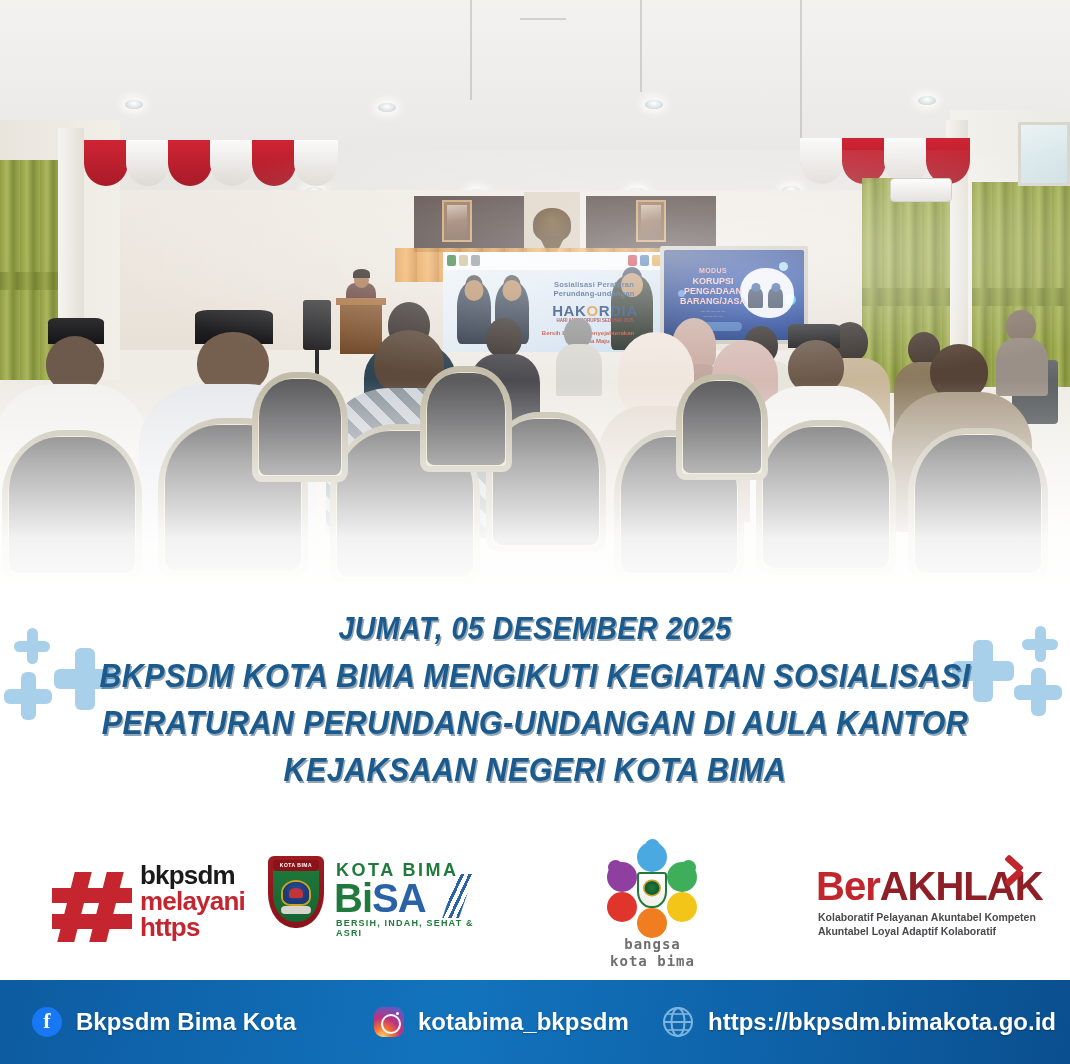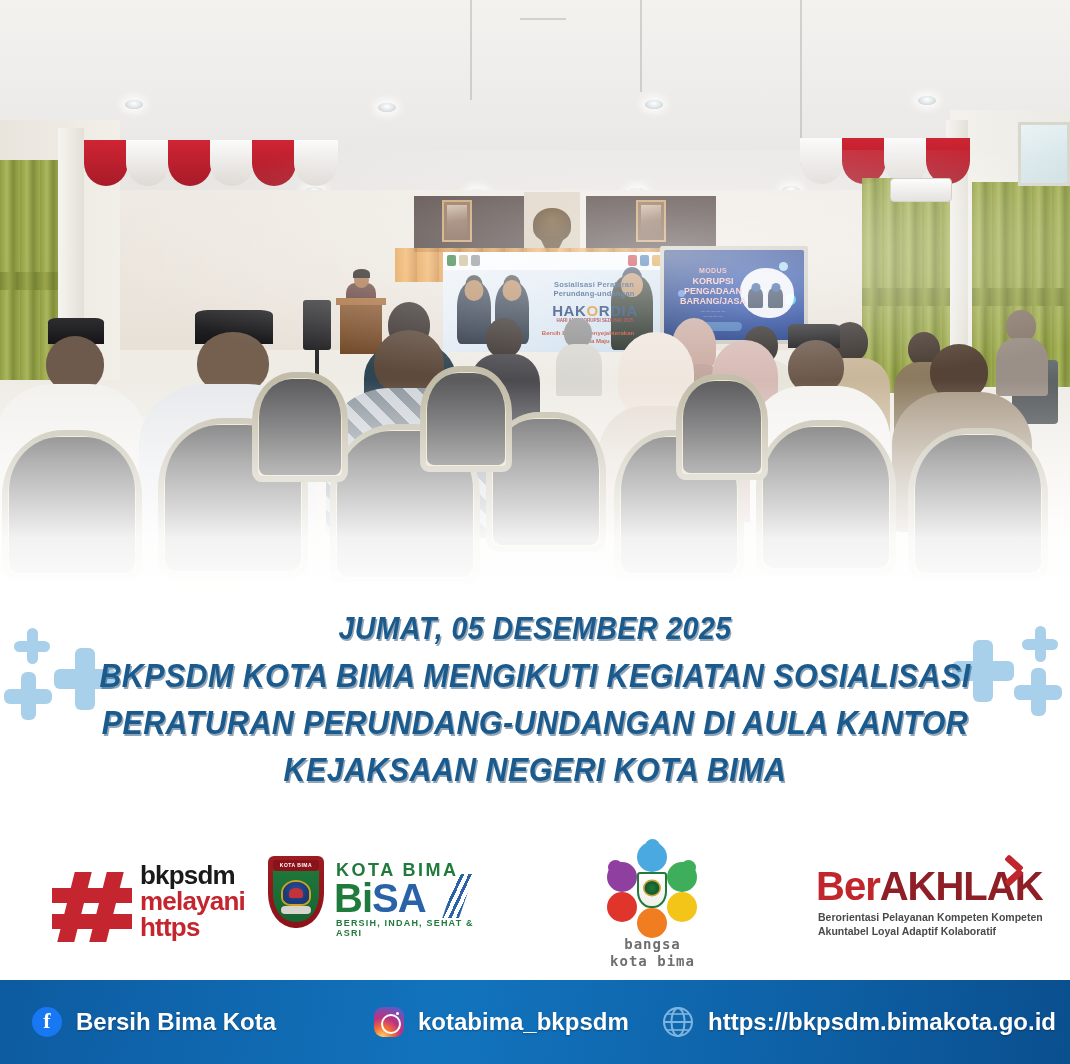--- a/index.html
+++ b/index.html
@@ -715,31 +715,31 @@
     </div>
   </div>
 
   <div class="logo" style="left:808px;top:10px;width:240px;height:100px;">
     <div class="ber-main"><span class="ber-red">Ber</span><span class="ber-dark">AKHLAK</span></div>
     <div class="ber-arrow">
       <i style="left:0;top:4px;transform:rotate(42deg);"></i>
       <i style="left:0;top:18px;transform:rotate(-42deg);"></i>
     </div>
     <div class="ber-sub">
-      <div>Berorientasi Pelayanan Kompeten Kompeten</div>
+      <div>Kolaboratif Pelayanan Akuntabel Kompeten</div>
       <div>Akuntabel Loyal Adaptif Kolaboratif</div>
     </div>
   </div>
 </div>
 
 <div class="footer">
 
   <div class="fitem" style="left:32px;">
     <div class="fb-icon"></div>
-    <div class="flabel">Bersih Bima Kota</div>
+    <div class="flabel">Bkpsdm Bima Kota</div>
   </div>
 
   <div class="fitem" style="left:662px;">
     <div class="globe-icon">
       <svg viewBox="0 0 32 32" width="32" height="32" aria-hidden="true">
         <circle cx="16" cy="16" r="14" fill="none" stroke="#7fb4de" stroke-width="2"></circle>
         <ellipse cx="16" cy="16" rx="6.5" ry="14" fill="none" stroke="#7fb4de" stroke-width="2"></ellipse>
         <line x1="2" y1="16" x2="30" y2="16" stroke="#7fb4de" stroke-width="2"></line>
         <line x1="4.6" y1="8" x2="27.4" y2="8" stroke="#7fb4de" stroke-width="1.6"></line>
         <line x1="4.6" y1="24" x2="27.4" y2="24" stroke="#7fb4de" stroke-width="1.6"></line>

